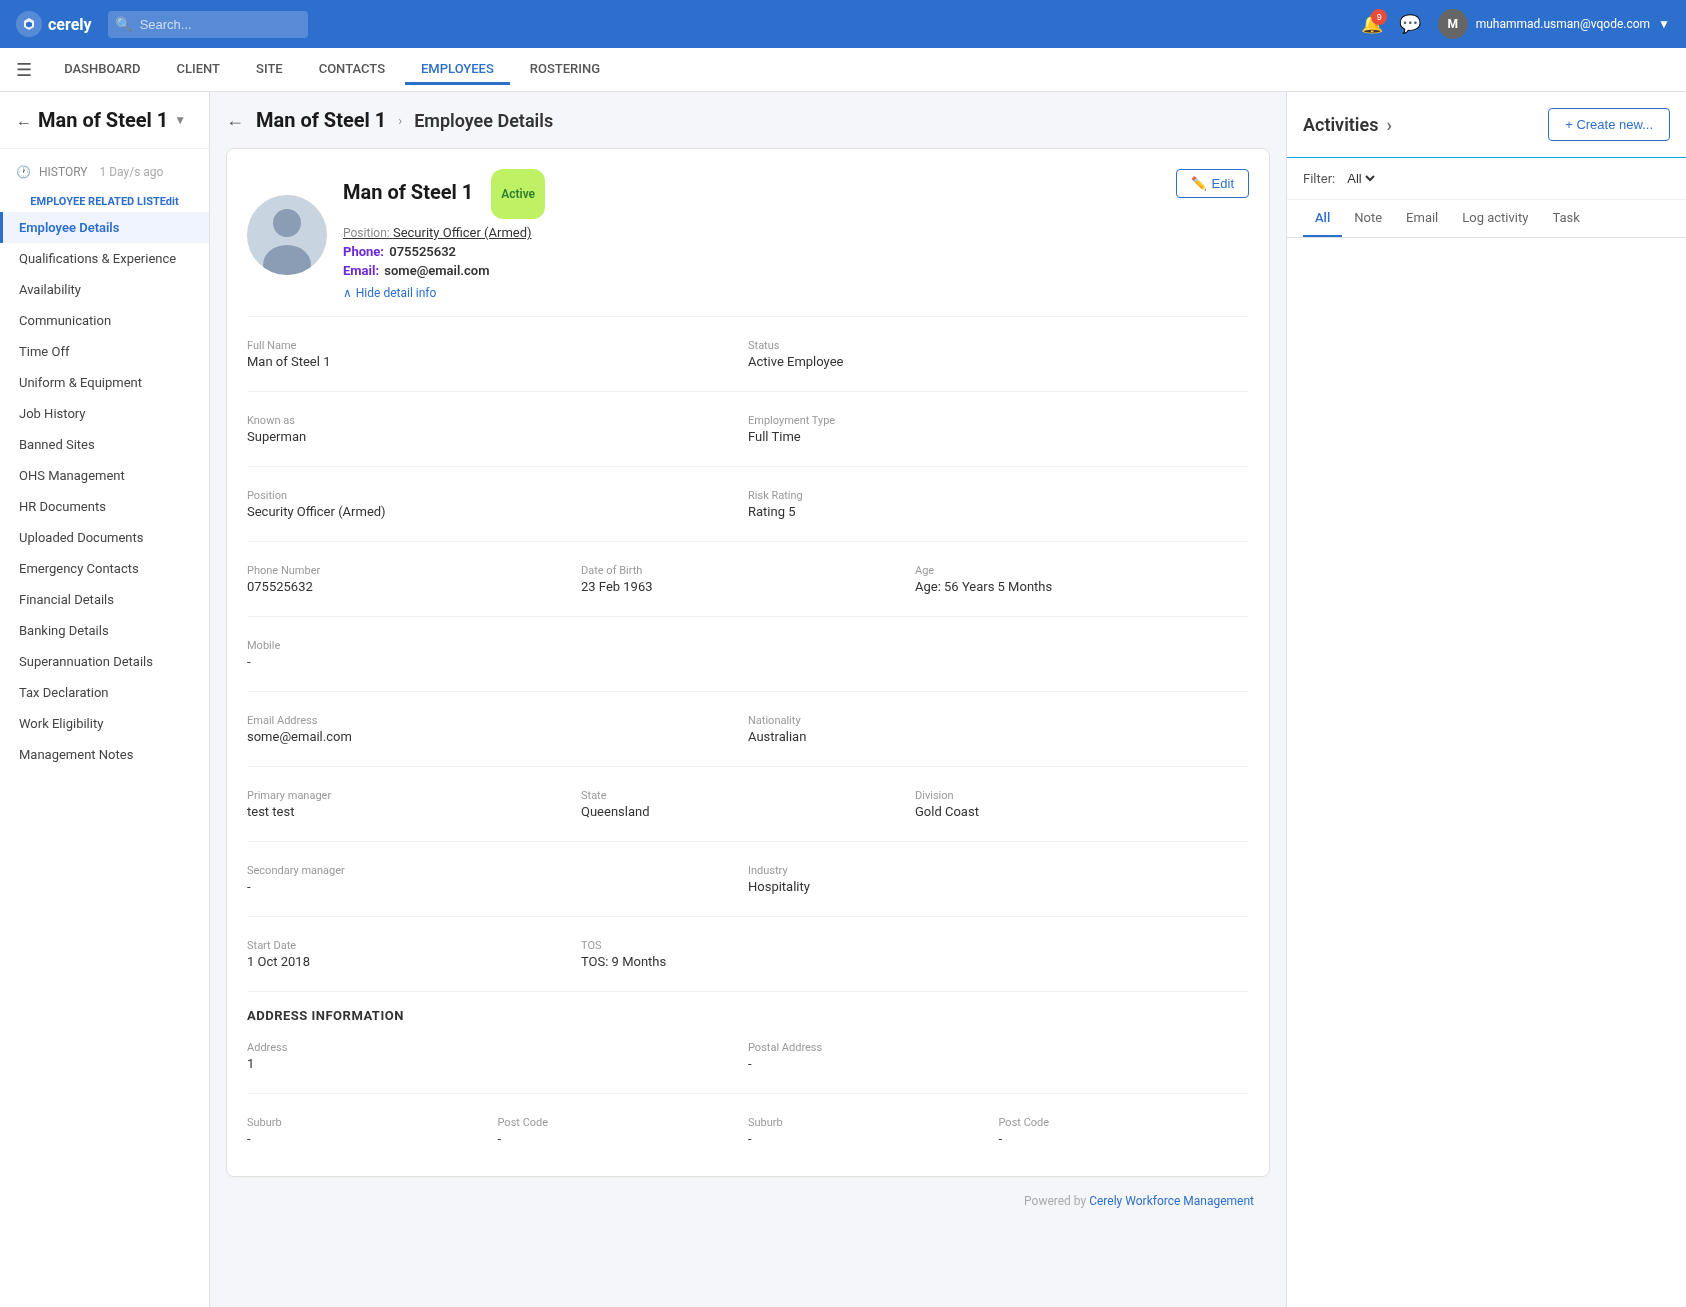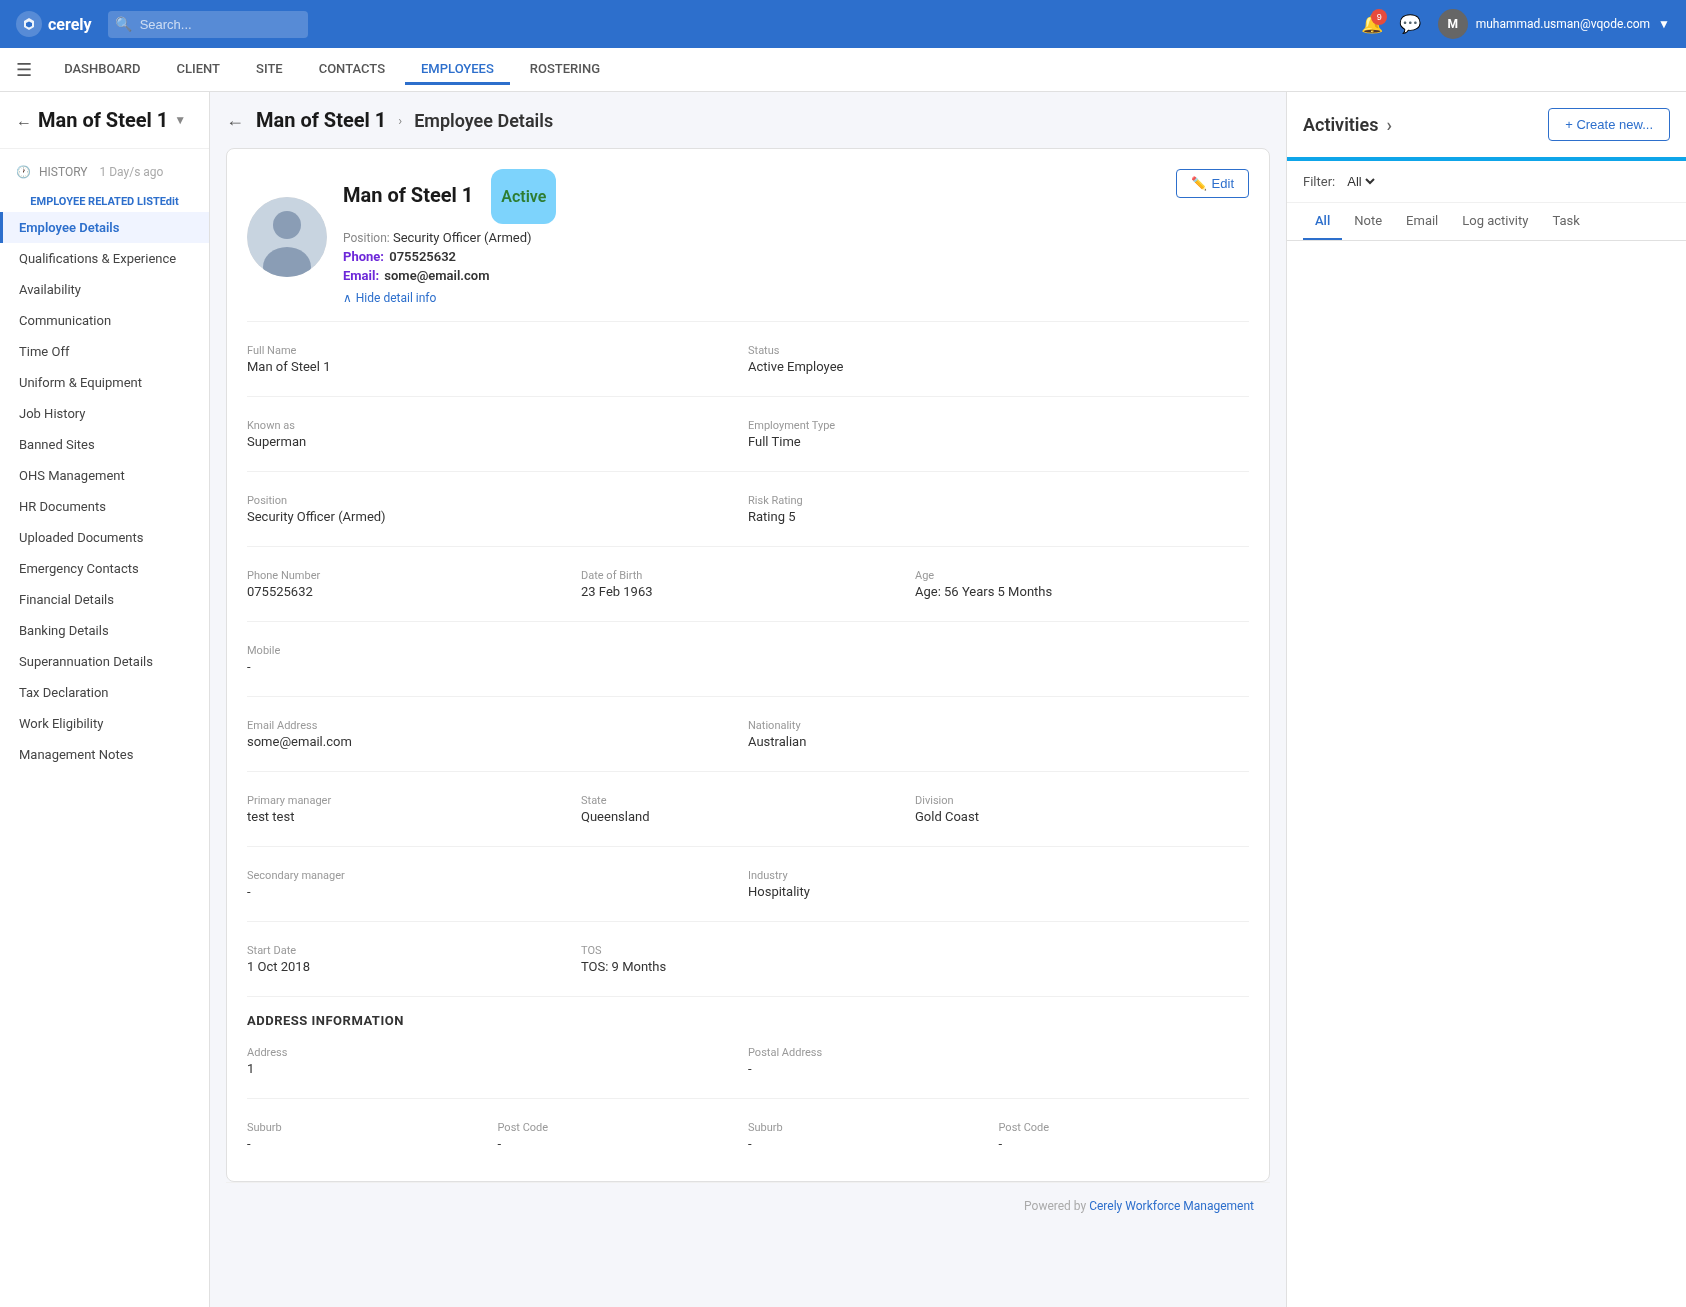--- a/index.html
+++ b/index.html
@@ -104,42 +104,42 @@
     .section-title { font-size: 18px; font-weight: 600; color: #333; }
 
     
     .employee-card { background: white; border-radius: 8px; border: 1px solid #e0e0e0; padding: 20px; }
 
     .employee-header { display: flex; align-items: flex-start; justify-content: space-between; margin-bottom: 16px; }
     .employee-header-left { display: flex; align-items: center; gap: 16px; }
     .employee-photo { width: 80px; height: 80px; border-radius: 50%; background: #ddd; overflow: hidden; display: flex; align-items: center; justify-content: center; }
     .employee-info h2 { font-size: 20px; font-weight: 700; color: #1a1a1a; margin-bottom: 4px; }
     .employee-info .position-label { font-size: 12px; color: #888; }
-    .active-badge { background: #7dd3fc; color: #2e7d32; padding: 18px 10px; border-radius: 12px; font-size: 16px; font-weight: 600; margin-left: 10px; }
+    .active-badge { background: #bef264; color: #2e7d32; padding: 18px 10px; border-radius: 12px; font-size: 12px; font-weight: 600; margin-left: 10px; }
 
     .contact-info { font-size: 13px; color: #555; margin-top: 4px; }
     .contact-info span { color: #6d28d9; font-weight: bold; }
 
     .edit-btn { background: white; border: 1px solid #2d6fcc; color: #2d6fcc; padding: 6px 14px; border-radius: 4px; cursor: pointer; font-size: 13px; display: flex; align-items: center; gap: 4px; }
 
     .hide-detail-link { color: #2d6fcc; font-size: 12px; cursor: pointer; display: flex; align-items: center; gap: 4px; margin-top: 8px; }
 
     
     .divider { border: none; border-top: 1px solid #f0f0f0; margin: 12px 0; }
     .fields-grid { display: grid; grid-template-columns: 1fr 1fr; gap: 0; }
     .fields-grid-3 { display: grid; grid-template-columns: 1fr 1fr 1fr; gap: 0; }
     .field-item { padding: 10px 0; }
     .field-label { font-size: 11px; color: #999; margin-bottom: 2px; }
     .field-value { font-size: 13px; color: #333; font-weight: 400; }
 
     .section-heading { font-size: 13px; font-weight: 700; color: #333; margin: 16px 0 8px; text-transform: uppercase; letter-spacing: 0.5px; }
 
     
     .right-panel { width: 400px; background: white; border-left: 1px solid #e0e0e0; flex-shrink: 0; overflow-y: auto; }
-    .right-panel-header { padding: 16px; border-bottom: 4px solid #0ea5e9; display: flex; align-items: center; justify-content: space-between; }
+    .right-panel-header { padding: 16px; border-bottom: 1px solid #0ea5e9; display: flex; align-items: center; justify-content: space-between; }
     .activities-title { font-size: 18px; font-weight: 600; display: flex; align-items: center; gap: 8px; }
     .chevron-right { color: #666; }
     .create-new-btn { background: white; border: 1px solid #2d6fcc; color: #2d6fcc; padding: 8px 16px; border-radius: 4px; cursor: pointer; font-size: 13px; display: flex; align-items: center; gap: 4px; }
 
     .filter-bar { padding: 12px 16px; display: flex; align-items: center; gap: 8px; border-bottom: 1px solid #f0f0f0; }
     .filter-label { font-size: 13px; color: #555; }
     .filter-select { border: none; color: #333; font-size: 13px; cursor: pointer; background: none; }
 
     .activity-tabs { display: flex; border-bottom: 1px solid #e0e0e0; padding: 0 16px; }
     .activity-tab { padding: 10px 12px; font-size: 13px; color: #666; cursor: pointer; border-bottom: 2px solid transparent; }
@@ -258,21 +258,21 @@
               <circle cx="40" cy="40" r="40" fill="#c8d4e0"></circle>
               <circle cx="40" cy="28" r="14" fill="#8a9db5"></circle>
               <ellipse cx="40" cy="70" rx="24" ry="20" fill="#8a9db5"></ellipse>
             </svg>
           </div>
           <div class="employee-info">
             <div style="display:flex;align-items:center;gap:8px;margin-bottom:6px;">
               <h2>Man of Steel 1</h2>
               <span class="active-badge">Active</span>
             </div>
-            <div style="margin-bottom:0;">
+            <div style="margin-bottom:0;text-decoration:underline;">
               <span class="position-label" style="color:#888;font-size:12px;">Position:</span>
               <span style="font-size:13px;color:#333;">Security Officer (Armed)</span>
             </div>
             <div class="contact-info">
               <span>Phone:</span>
               <span style="font-weight:600;color:#333;margin-left:2px;">075525632</span>
             </div>
             <div class="contact-info">
               <span>Email:</span>
               <span style="font-weight:600;color:#333;margin-left:2px;">some@email.com</span>

